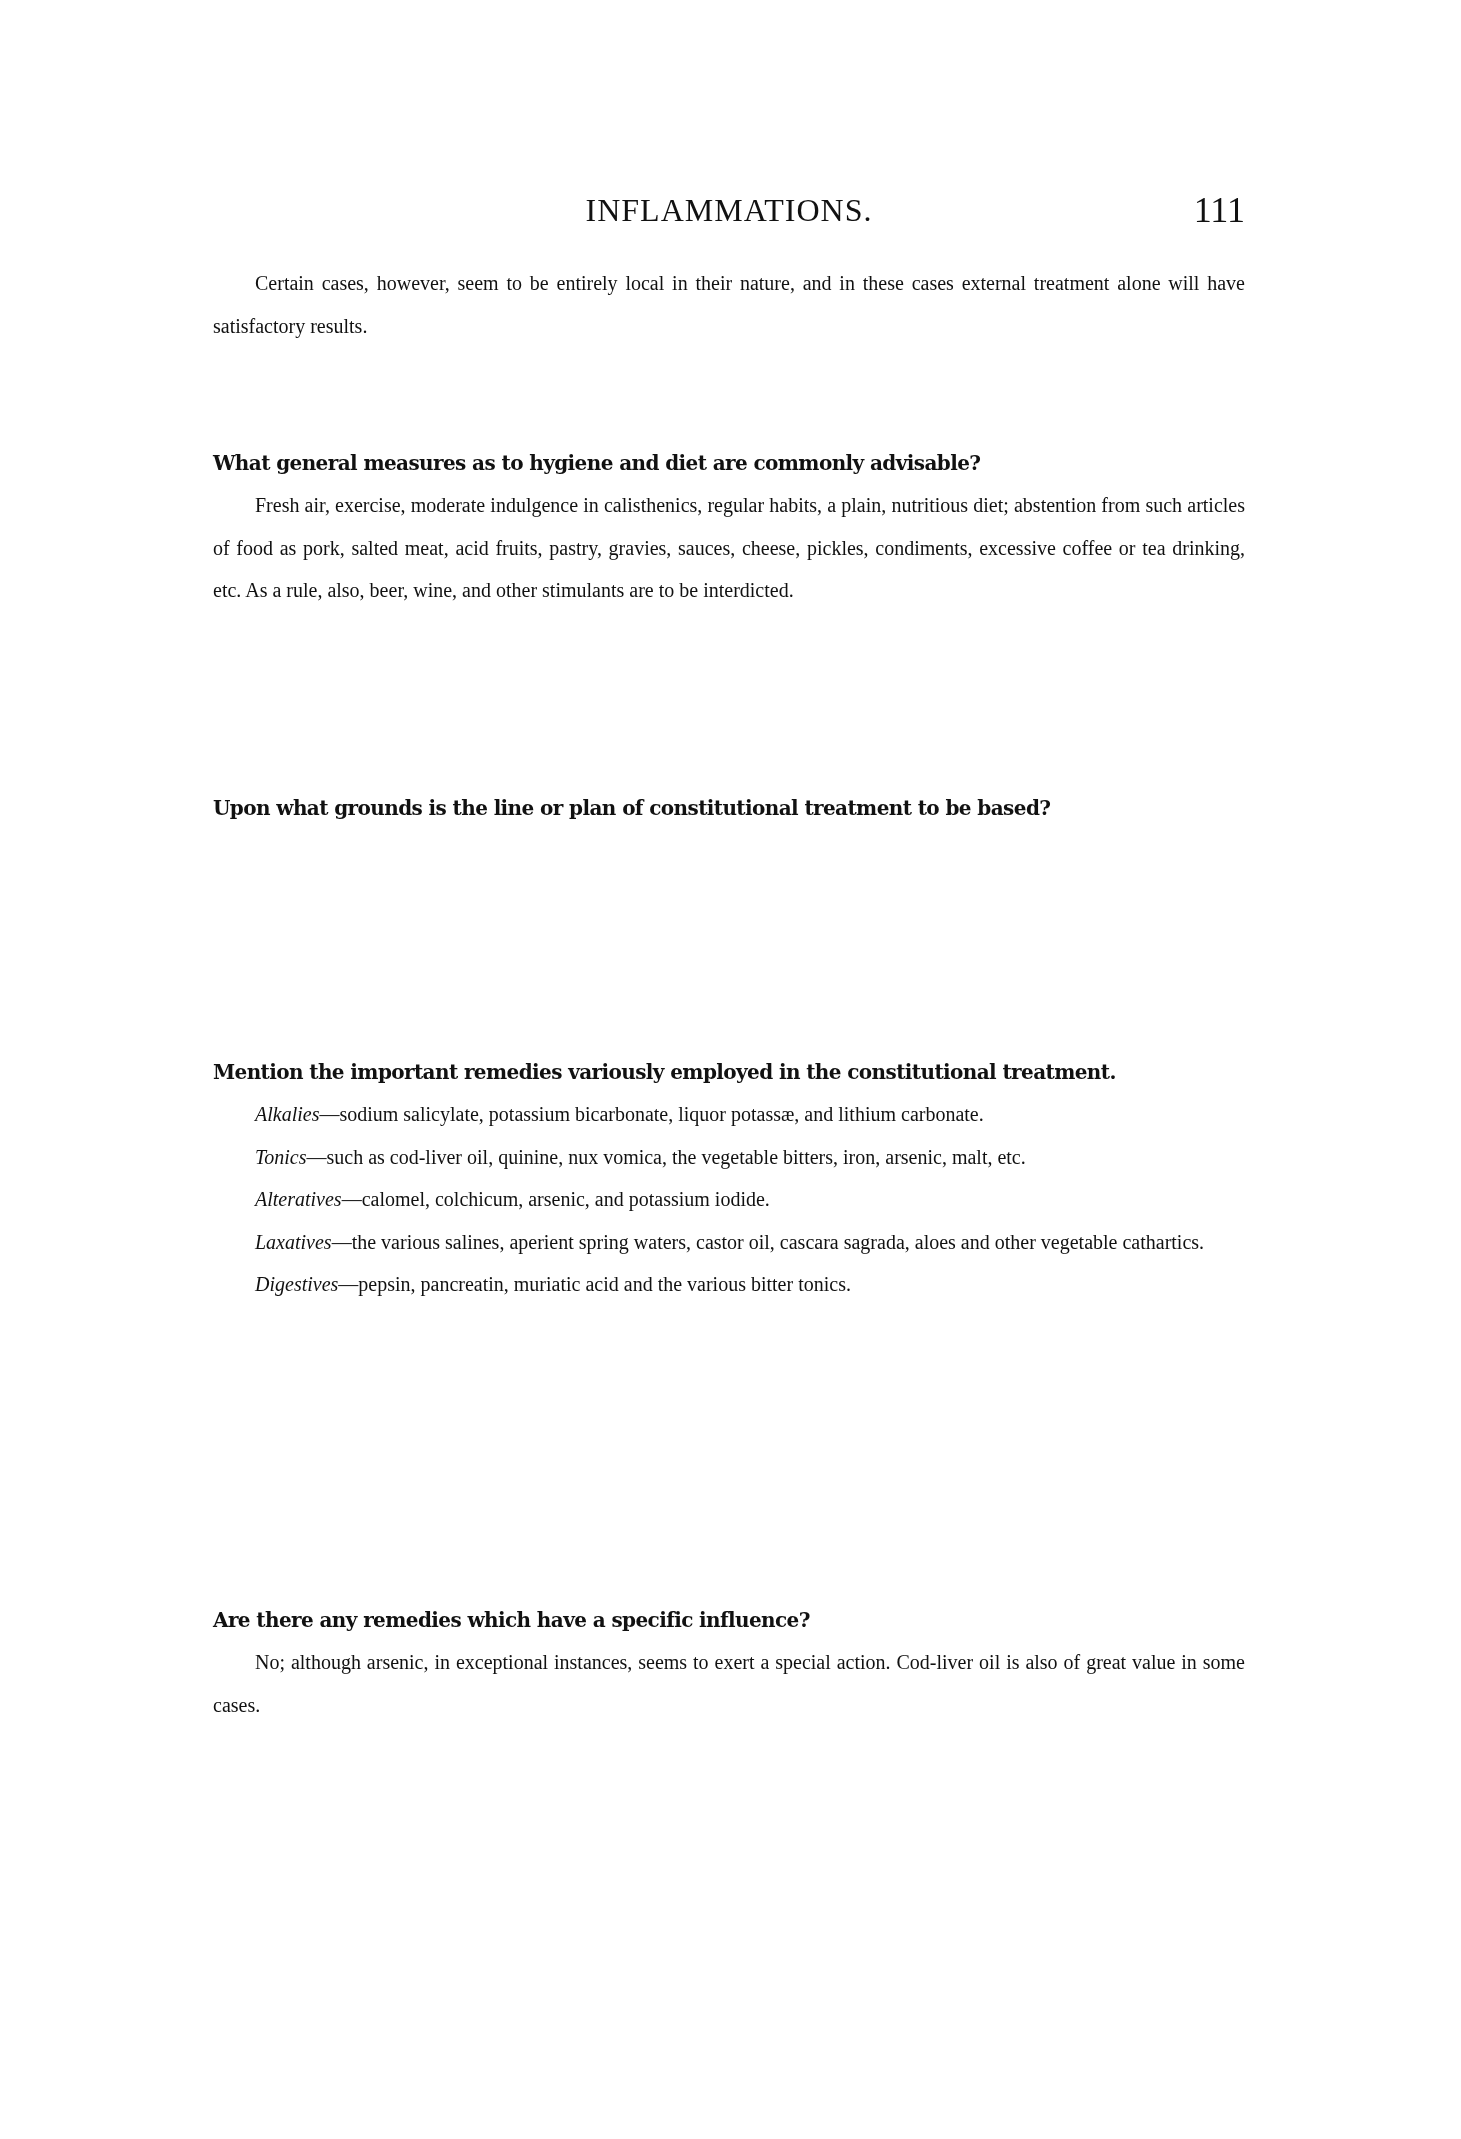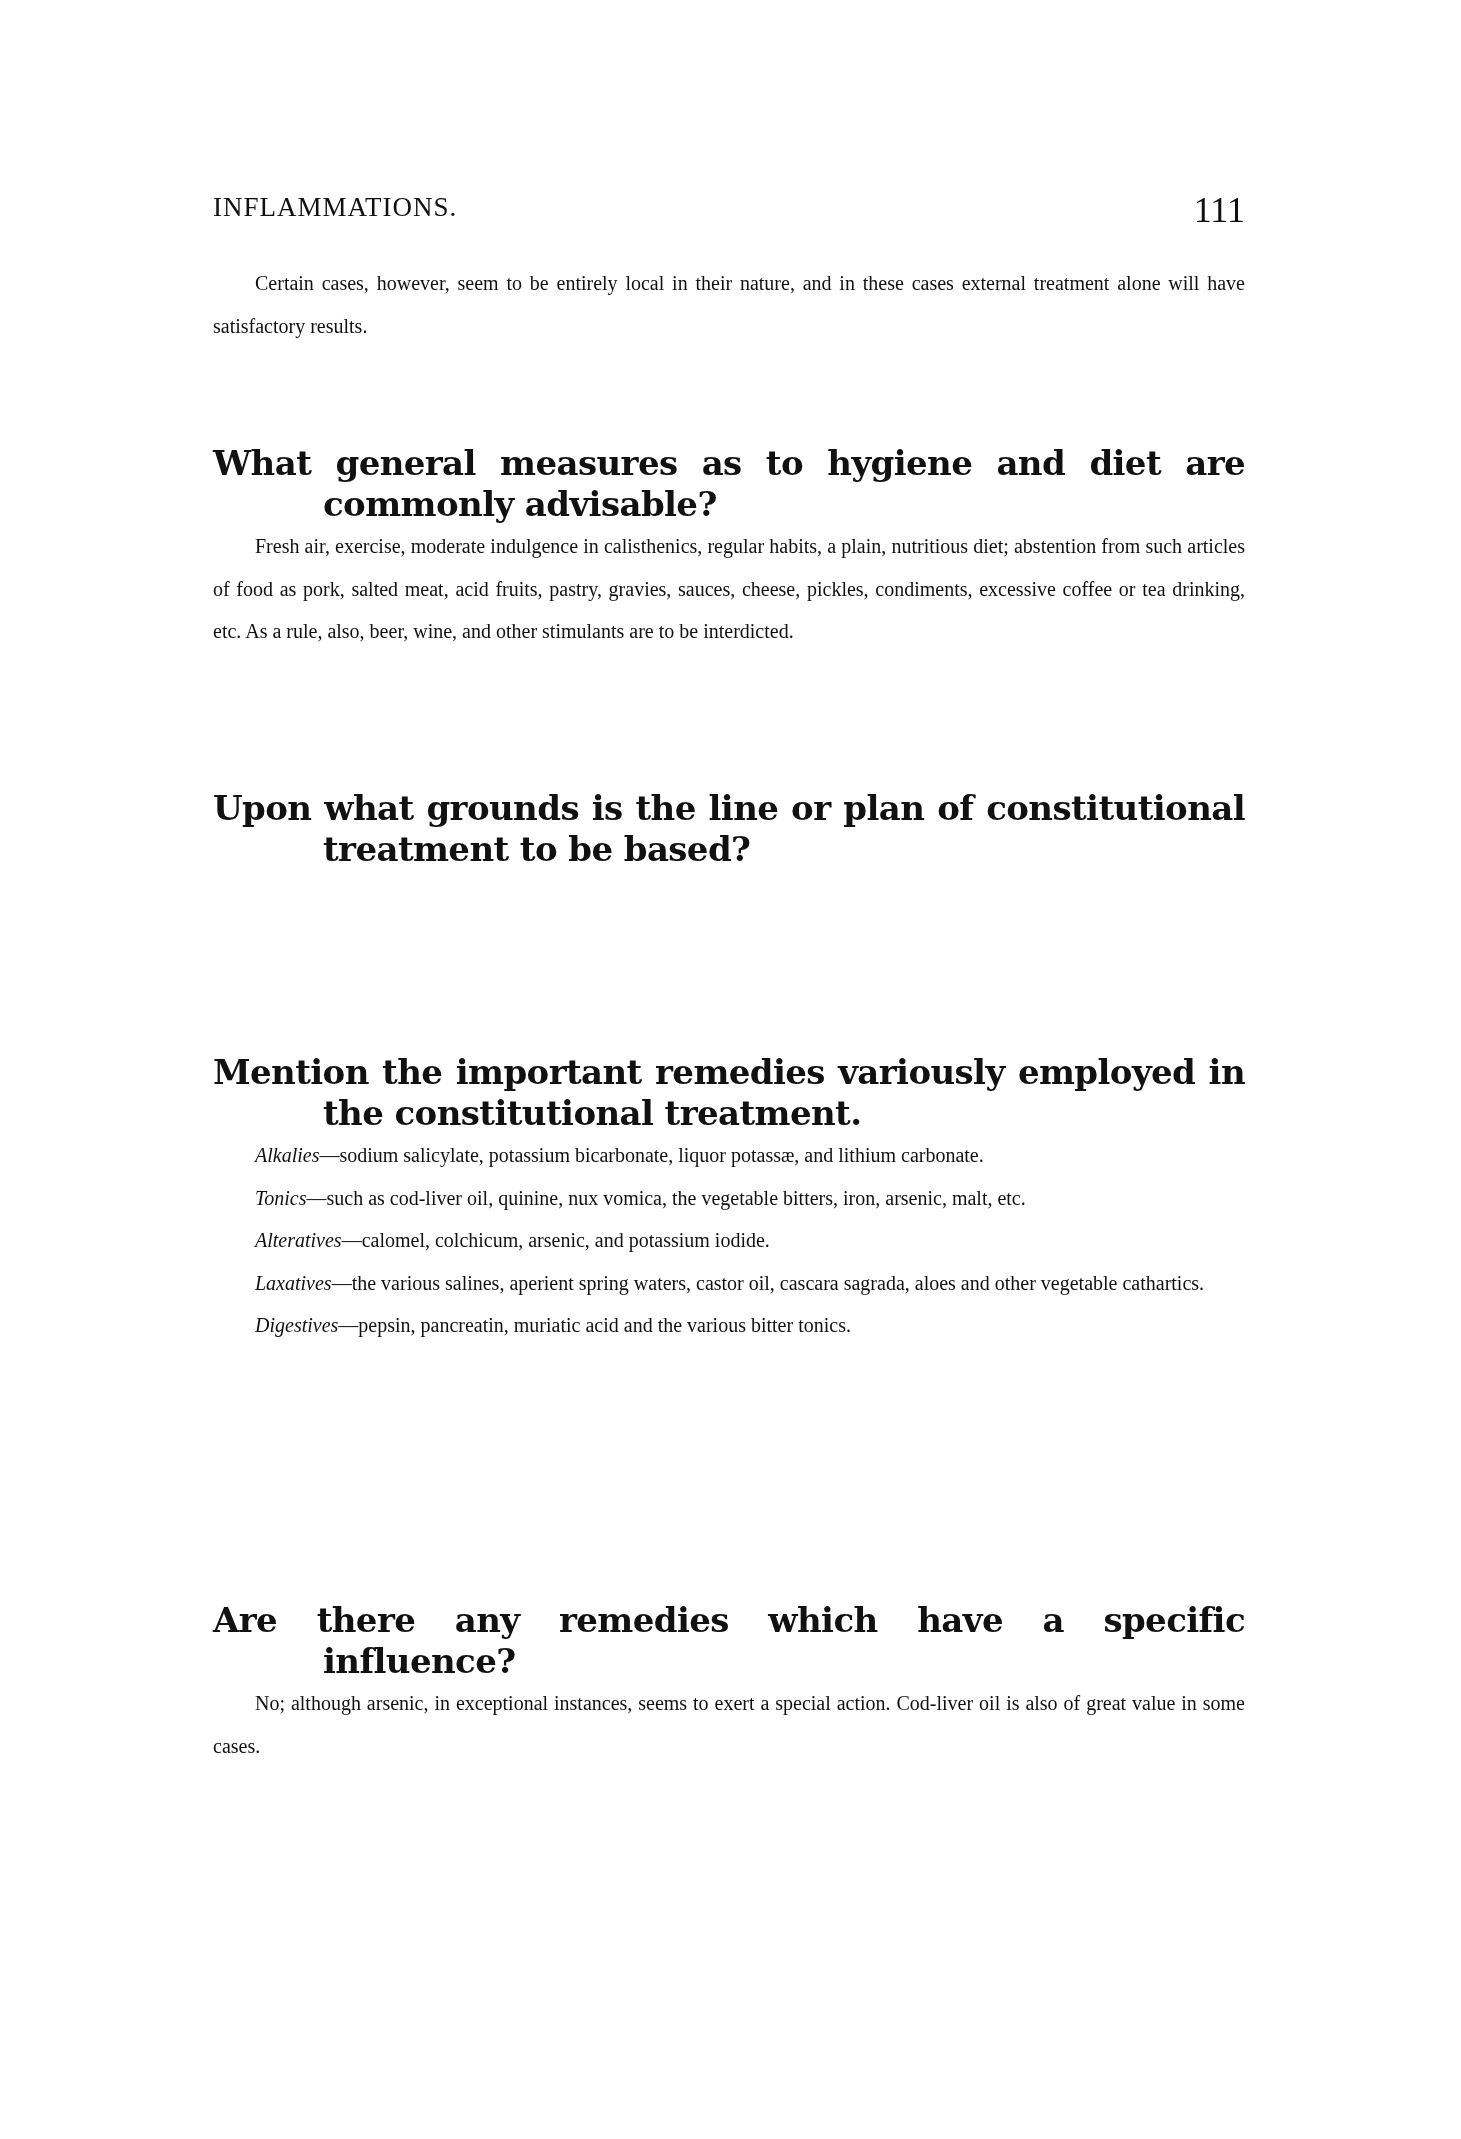--- a/index.html
+++ b/index.html
@@ -1,26 +1,26 @@
 <!DOCTYPE html>
 <html><head>
 <meta charset="utf-8">
 <style>
   html, body { margin: 0; padding: 0; background: #ffffff; }
   body { width: 1461px; height: 2139px; position: relative; overflow: hidden;
          font-family: "Liberation Serif", "DejaVu Serif", serif; color: #111; }
   .page { position: absolute; left: 213px; top: 0; width: 1032px; }
   .running-head { position: absolute; top: 192px; left: 0; width: 1032px; height: 40px; }
-  .running-title { position: absolute; left: 0; width: 100%; text-align: left;
-                   font-size: 27px; letter-spacing: 1px; font-variant: small-caps; font-family: Liberation Serif, serif; }
+  .running-title { position: absolute; left: 0; width: 100%; text-align: center;
+                   font-size: 32px; letter-spacing: 1px; font-variant: small-caps; font-family: Liberation Serif, serif; }
   .page-number { position: absolute; right: 0; font-size: 36px; top: -3px; }
   .block { position: absolute; left: 0; width: 1032px; }
   p { margin: 0; font-size: 20px; line-height: 42.5px; text-align: justify; text-indent: 42px; }
   h2 { margin: 0; font-family: "DejaVu Serif", "Liberation Serif", serif; font-weight: bold;
-       font-size: 34px; line-height: 41px; letter-spacing: -0.6px;
+       font-size: 20px; line-height: 41px; letter-spacing: -0.6px;
        padding-left: 110px; text-indent: -110px; text-align: justify; }
   em { font-style: italic; }
 </style>
 </head>
 <body>
 
 <div class="page">
   <div class="running-head">
     <span class="running-title">INFLAMMATIONS.</span>
     <span class="page-number">111</span>

